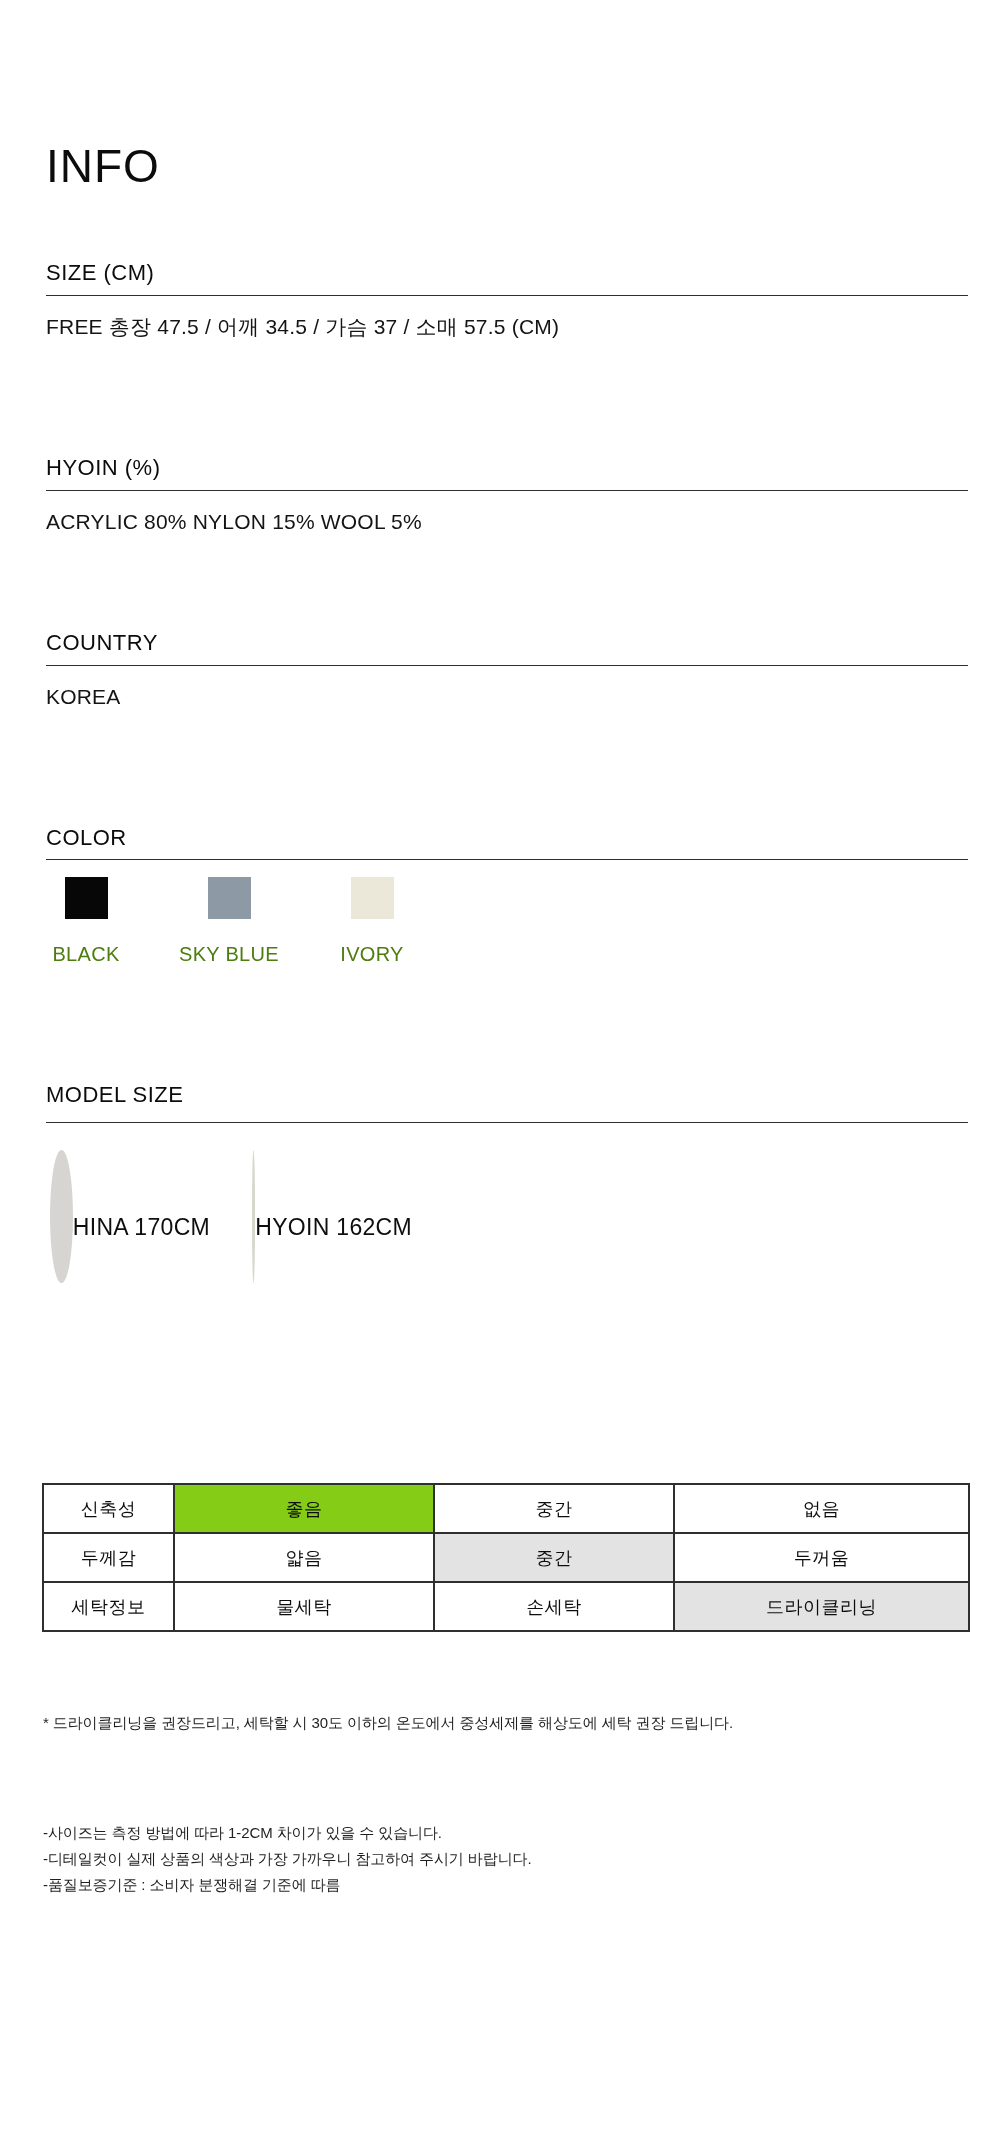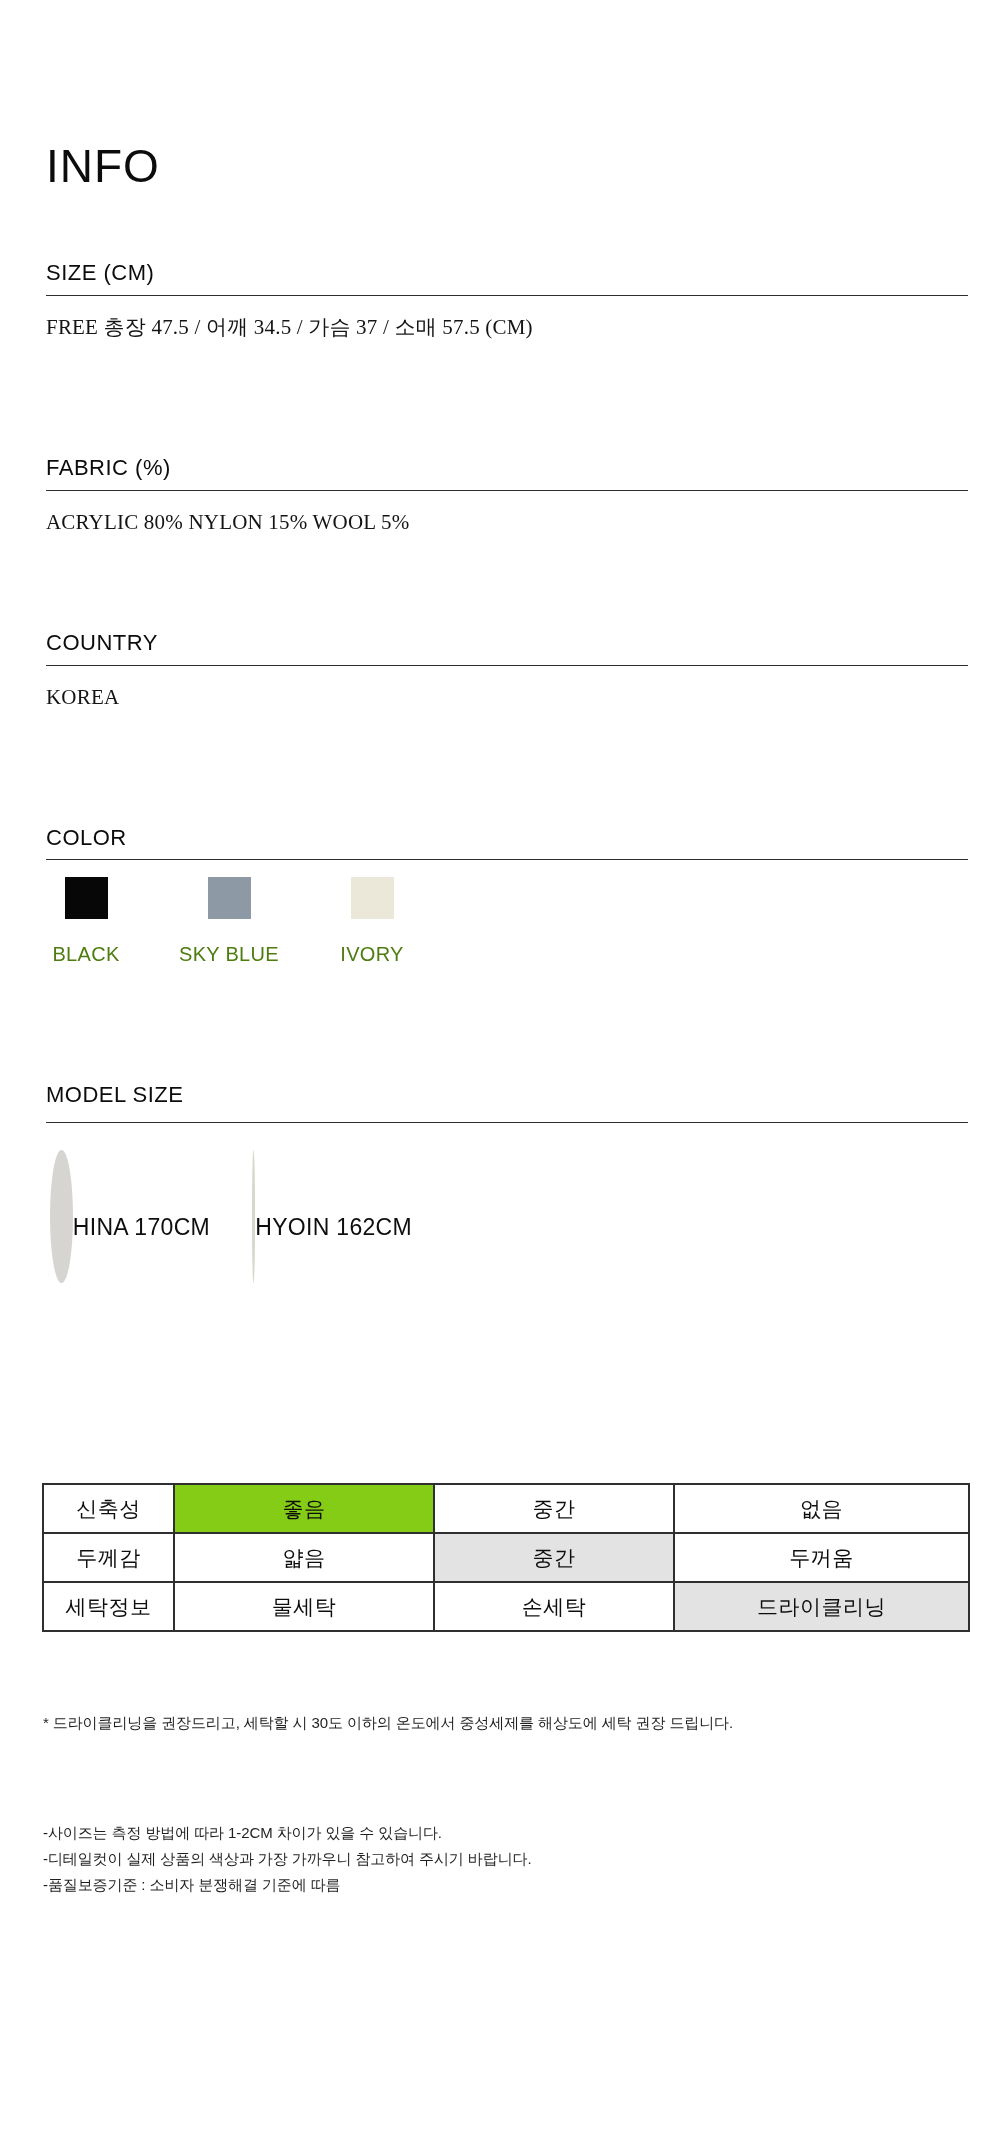--- a/index.html
+++ b/index.html
@@ -16,59 +16,59 @@
   .page-title{
     font-size:46px;line-height:1;letter-spacing:1px;color:#0c0c0c;font-weight:400;
   }
   .sec-heading{
     font-size:22px;line-height:1;letter-spacing:0.5px;color:#0c0c0c;font-weight:400;
   }
   .sec-rule{
     width:922px;height:0;border-top:1px solid #2e2e2e;
   }
   .sec-value{
-    font-size:21px;line-height:1.25;color:#141414;letter-spacing:0.2px;font-family:Liberation Serif, serif;
+    font-size:21px;line-height:1.25;color:#141414;letter-spacing:0.2px;
   }
   
   .swatch-row{display:flex;gap:23px;}
   .swatch-col{width:120px;display:flex;flex-direction:column;align-items:center;}
   .swatch{width:43px;height:42px;}
   .swatch-label{margin-top:24px;font-size:20px;color:#4d7c0f;letter-spacing:0.3px;white-space:nowrap;text-align:right;}
   
   .model-row{display:flex;gap:42px;}
   .model-col{width:160px;display:flex;flex-direction:row;align-items:center;}
   .model-photo{width:133px;height:133px;border-radius:50%;overflow:hidden;}
   .model-photo svg{display:block;width:133px;height:133px;}
   .model-label{margin-top:21px;font-size:23px;color:#0e0e0e;letter-spacing:0.3px;white-space:nowrap;}
   
   table.spec{border-collapse:collapse;table-layout:fixed;width:926px;}
   table.spec td{
     border:2px solid #2f2f2f;
     height:45px;
     text-align:center;vertical-align:middle;
-    font-size:21px;color:#0d0d0d;letter-spacing:0.5px;
+    font-size:18px;color:#0d0d0d;letter-spacing:0.5px;
     background:#ffffff;
   }
   table.spec td.hl{background:#e3e3e3;}
   .footnote{font-size:15px;color:#1f1f1f;letter-spacing:-0.1px;}
   .notes{font-size:15px;color:#1f1f1f;line-height:26px;letter-spacing:-0.1px;}
   .notes div{white-space:nowrap;}
 </style>
 </head>
 <body>
 
 <div id="screen">
 
   <div class="abs page-title" style="left:46px;top:143px">INFO</div>
 
   <div class="abs sec-heading" style="left:46px;top:262px">SIZE (CM)</div>
   <div class="abs sec-rule" style="left:46px;top:295px"></div>
   <div class="abs sec-value" style="left:46px;top:314px">FREE 총장 47.5 / 어깨 34.5 / 가슴 37 / 소매 57.5 (CM)</div>
 
-  <div class="abs sec-heading" style="left:46px;top:457px">FABRIC (%)</div>
+  <div class="abs sec-heading" style="left:46px;top:457px">HYOIN (%)</div>
   <div class="abs sec-rule" style="left:46px;top:490px"></div>
   <div class="abs sec-value" style="left:46px;top:509px">ACRYLIC 80% NYLON 15% WOOL 5%</div>
 
   <div class="abs sec-heading" style="left:46px;top:632px">COUNTRY</div>
   <div class="abs sec-rule" style="left:46px;top:665px"></div>
   <div class="abs sec-value" style="left:46px;top:684px">KOREA</div>
 
   <div class="abs sec-heading" style="left:46px;top:827px">COLOR</div>
   <div class="abs sec-rule" style="left:46px;top:859px"></div>
 

